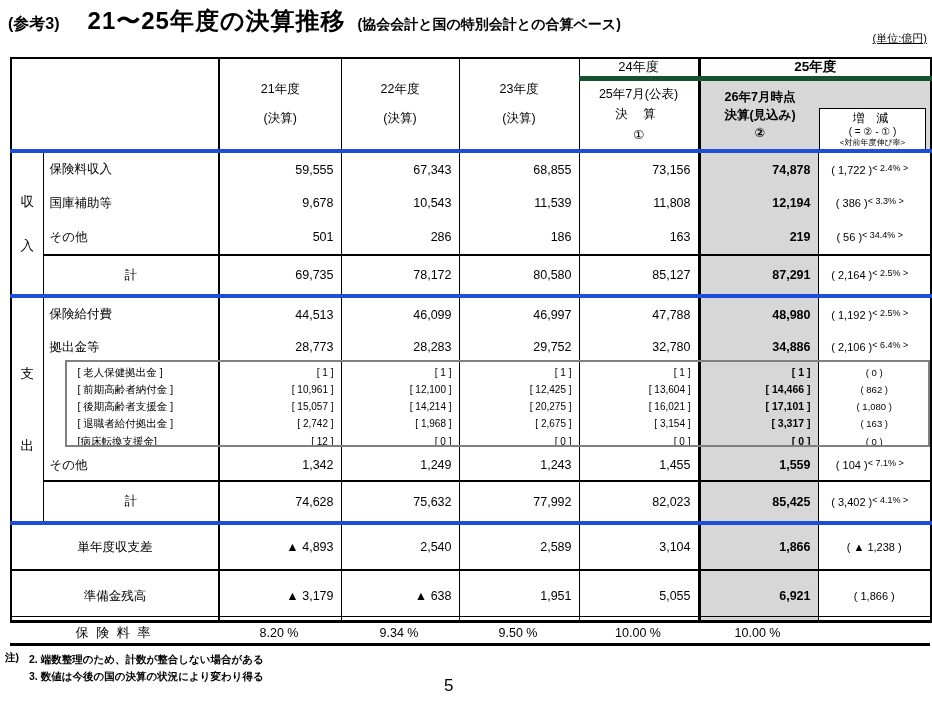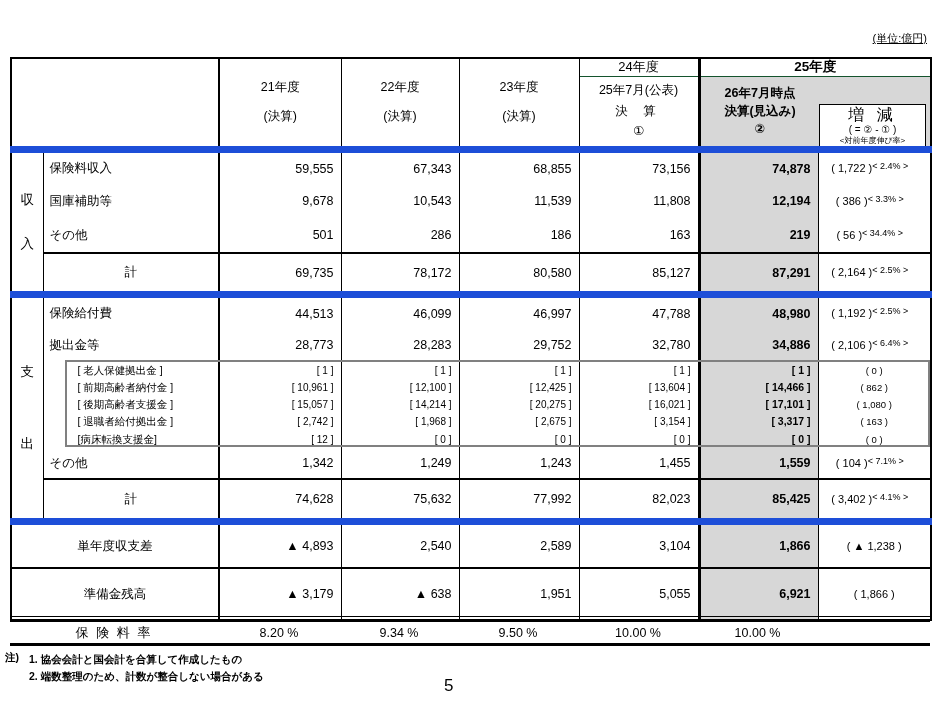--- a/index.html
+++ b/index.html
@@ -19,23 +19,23 @@
   .unit-label { position: absolute; top: 31px; right: 5px; font-size: 11px; text-decoration: underline; }
 
   
   .table-wrap { position: absolute; top: 57px; left: 10px; width: 920px; }
   table { border-collapse: collapse; table-layout: fixed; width: 920px; border: 2px solid #000; }
   td { padding: 0; font-size: 12.5px; vertical-align: middle; overflow: hidden; }
 
   .vl  { border-left: 1px solid #000; }
   .vl2 { border-left: 2px solid #000; }
   .vl3 { border-left: 3px solid #000; }
-  .ht1 { border-top: 1px solid #14532d; }
+  .ht1 { border-top: 5px solid #14532d; }
   .ht2 { border-top: 2px solid #000; }
-  .ht3 { border-top: 7px solid #1d4ed8; margin-top: 13px; }
+  .ht3 { border-top: 4px solid #1d4ed8; margin-top: 13px; }
 
   tr.h1 { height: 18px; } tr.h2 { height: 73px; }
   tr.r35 { height: 35px; } tr.r34 { height: 34px; } tr.r41 { height: 41px; }
   tr.r32 { height: 32px; } tr.r87 { height: 87px; } tr.r31 { height: 31px; }
   tr.r42 { height: 42px; } tr.r47 { height: 47px; } tr.r38 { height: 52px; }
 
   .hc { text-align: center; line-height: 1.25; }
   .hstack { display: flex; flex-direction: column; justify-content: center; align-items: center; height: 100%; }
   .hstack .gap14 { margin-bottom: 14px; }
   .y25top { font-weight: bold; font-size: 13.5px; }
@@ -43,21 +43,21 @@
   .sp-wide { letter-spacing: 6px; }
 
   .graybg { background: #d7d7d7; }
   .gcell { position: relative; height: 73px; padding-left: 40px; }
   .g-content { position: absolute; left: 0; top: 0; width: 119px; height: 100%;
                display: flex; flex-direction: column; justify-content: center; align-items: center;
                font-weight: bold; font-size: 12.5px; line-height: 1.45; }
   .delta-box { position: absolute; right: 4px; top: 27px; width: 107px; height: 44px;
                background: #fff; border: 1px solid #000;
                display: flex; flex-direction: column; justify-content: center; align-items: center; }
-  .delta-box .d1 { font-size: 16px; letter-spacing: 4px; line-height: 1.1; }
+  .delta-box .d1 { font-size: 12px; letter-spacing: 4px; line-height: 1.1; }
   .delta-box .d2 { font-size: 10px; line-height: 1.2; }
   .delta-box .d3 { font-size: 8px; line-height: 1.2; }
 
   .strip-cell { text-align: center; font-size: 13.5px; }
   .strip-stack { display: flex; flex-direction: column; justify-content: center; align-items: center; height: 100%; }
   .strip-gap-in  { gap: 26px; }
   .strip-gap-out { gap: 54px; }
 
   .lab   { padding-left: 6px; font-size: 12.5px; }
   .lab-c { text-align: center; font-size: 12.5px; }
@@ -93,20 +93,25 @@
   .notes { position: absolute; top: 651px; left: 5px; font-size: 10.5px; font-weight: bold; display: flex; }
   .notes .prefix { width: 24px; }
   .notes .nlist div { line-height: 17px; }
   .page-num { position: absolute; top: 676px; left: 444px; font-size: 17px; }
 </style>
 </head>
 <body>
 
 <div class="page">
 
+  <div class="title-row">
+    <span class="t-ref">(参考3)</span>
+    <span class="t-main">21〜25年度の決算推移</span>
+    <span class="t-sub">(協会会計と国の特別会計との合算ベース)</span>
+  </div>
   <div class="unit-label">(単位:億円)</div>
 
   <div class="table-wrap">
     <table>
       <colgroup>
         <col style="width:32px">
           <col style="width:176px">
           <col style="width:122px">
           <col style="width:118px">
         <col style="width:120px">
@@ -395,19 +400,19 @@
     <div class="rate-val">9.34 %</div>
     <div class="rate-val">9.50 %</div>
     <div class="rate-val">10.00 %</div>
     <div class="rate-val">10.00 %</div>
     <div class="rate-val"></div>
   </div>
 
   <div class="notes">
     <div class="prefix">注)</div>
     <div class="nlist">
-      <div>1. 協会会計と国会計を合算して作成したもの</div>
       <div>2. 端数整理のため、計数が整合しない場合がある</div>
+      <div>3. 数値は今後の国の決算の状況により変わり得る</div>
     </div>
   </div>
 
   <div class="page-num">5</div>
 </div>
 
 </body></html>

